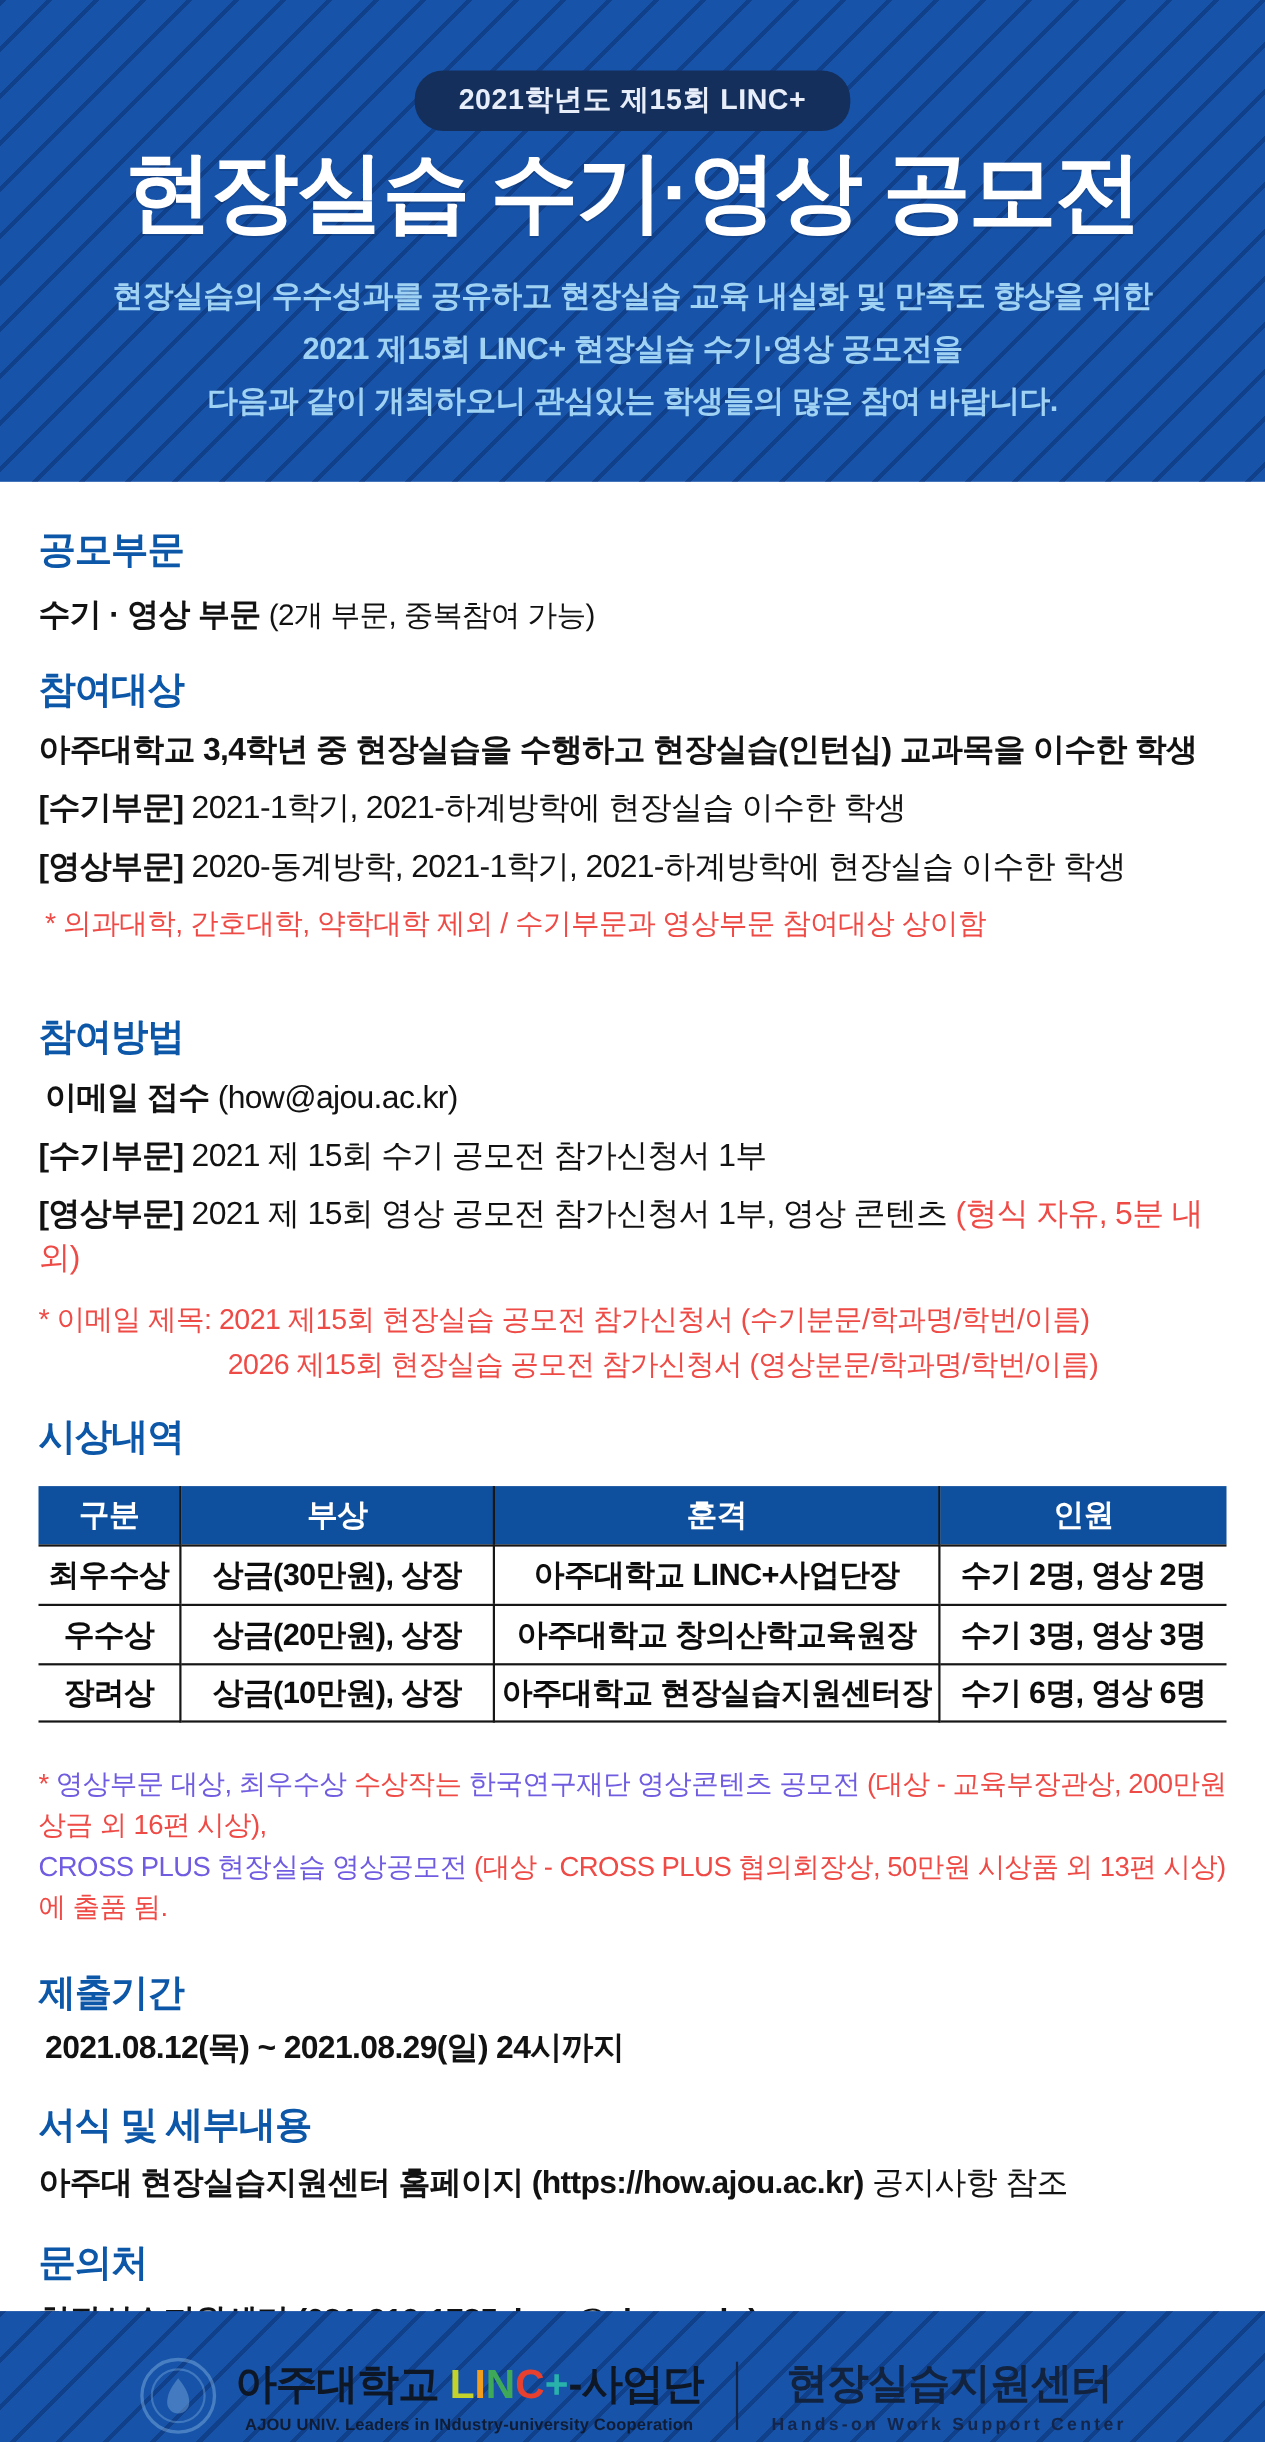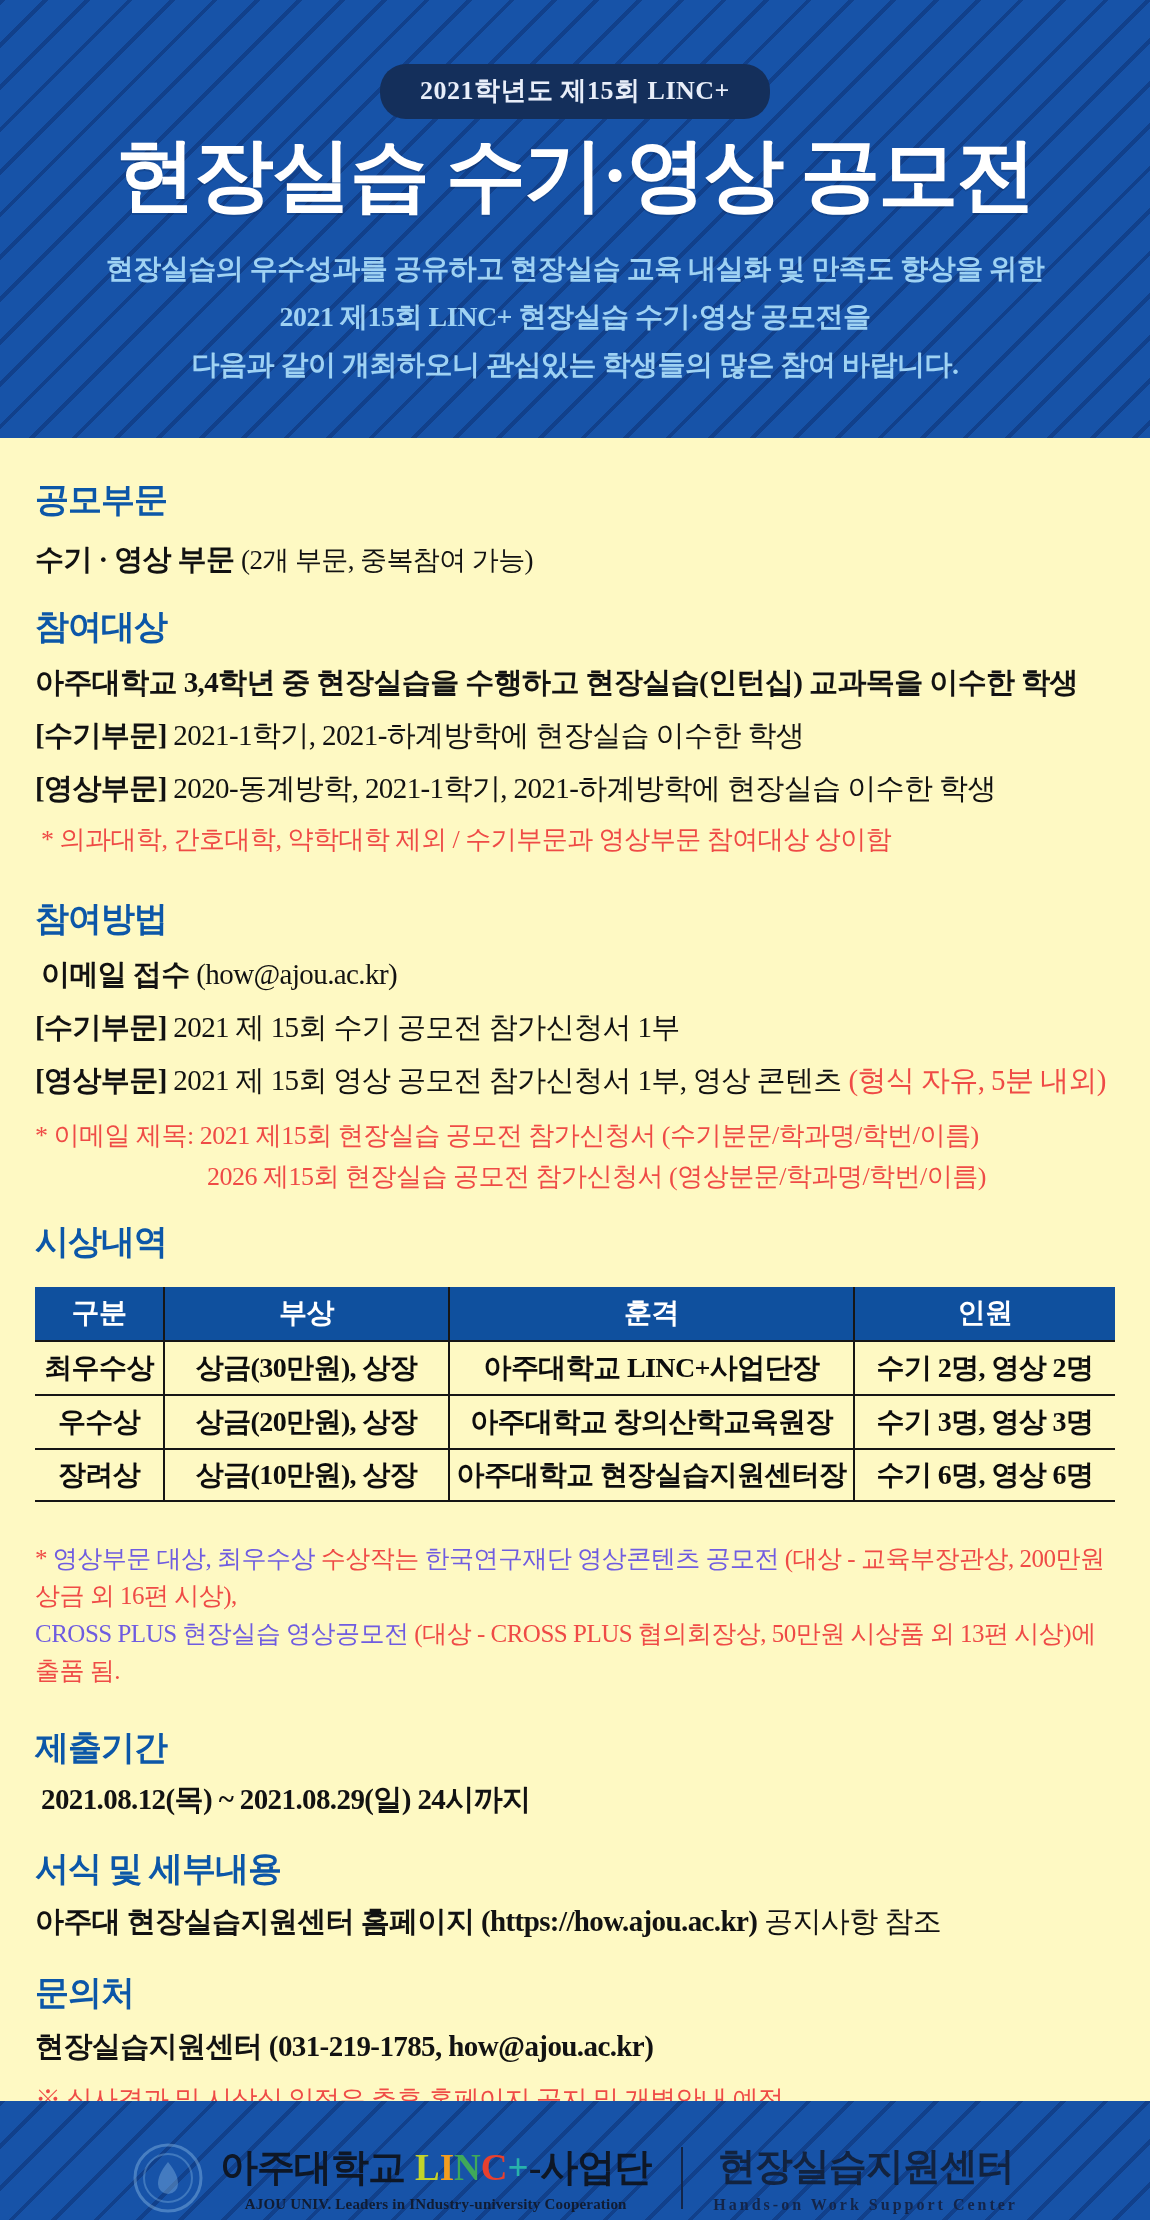--- a/index.html
+++ b/index.html
@@ -1,20 +1,20 @@
 <!DOCTYPE html>
 <html><head>
 <meta charset="utf-8">
 <style>
   * { margin:0; padding:0; box-sizing:border-box; }
   html,body { background:#777; }
   body { font-family:"Liberation Sans","DejaVu Sans",sans-serif; }
   .page {
     position:relative; width:1150px; height:2220px; margin:0 auto;
-    background:#fef9c3; overflow:hidden;font-family:Liberation Serif, serif;
+    background:#ffffff; overflow:hidden;
   }
   
   .stripe-blue {
     background-color:#1753a8;
     background-image:repeating-linear-gradient(135deg,
       rgba(8,34,92,0.38) 0 4px, transparent 4px 30px);
   }
   .hero {
     position:absolute; top:0; left:0; width:1150px; height:438px;
     display:flex; flex-direction:column; align-items:center;
@@ -107,21 +107,21 @@
     <div class="sec-h" style="margin-top:28px;">참여대상</div>
     <div class="line b700" style="margin-top:14px;">아주대학교 3,4학년 중 현장실습을 수행하고 현장실습(인턴십) 교과목을 이수한 학생</div>
     <div class="line" style="margin-top:13px;">
       <span class="b800">[수기부문]</span><span class="b500"> 2021-1학기, 2021-하계방학에 현장실습 이수한 학생</span>
     </div>
     <div class="line" style="margin-top:13px;">
       <span class="b800">[영상부문]</span><span class="b500"> 2020-동계방학, 2021-1학기, 2021-하계방학에 현장실습 이수한 학생</span>
     </div>
     <div class="small-note red" style="margin-top:14px; padding-left:6px;">* 의과대학, 간호대학, 약학대학 제외  / 수기부문과 영상부문 참여대상 상이함</div>
 
-    <div class="sec-h" style="margin-top:42px;">참여방법</div>
+    <div class="sec-h" style="margin-top:66px;">참여방법</div>
     <div class="line" style="margin-top:14px; padding-left:6px;">
       <span class="b800">이메일 접수</span><span class="rg"> (how@ajou.ac.kr)</span>
     </div>
     <div class="line" style="margin-top:13px;">
       <span class="b800">[수기부문]</span><span class="b500"> 2021 제 15회 수기 공모전 참가신청서 1부</span>
     </div>
     <div class="line" style="margin-top:13px;">
       <span class="b800">[영상부문]</span><span class="b500"> 2021 제 15회 영상 공모전 참가신청서 1부, 영상 콘텐츠 </span><span class="b500 red">(형식 자유, 5분 내외)</span>
     </div>
     <div class="small-note red" style="margin-top:18px;">* 이메일 제목: 2021 제15회 현장실습 공모전 참가신청서 (수기분문/학과명/학번/이름)</div>

